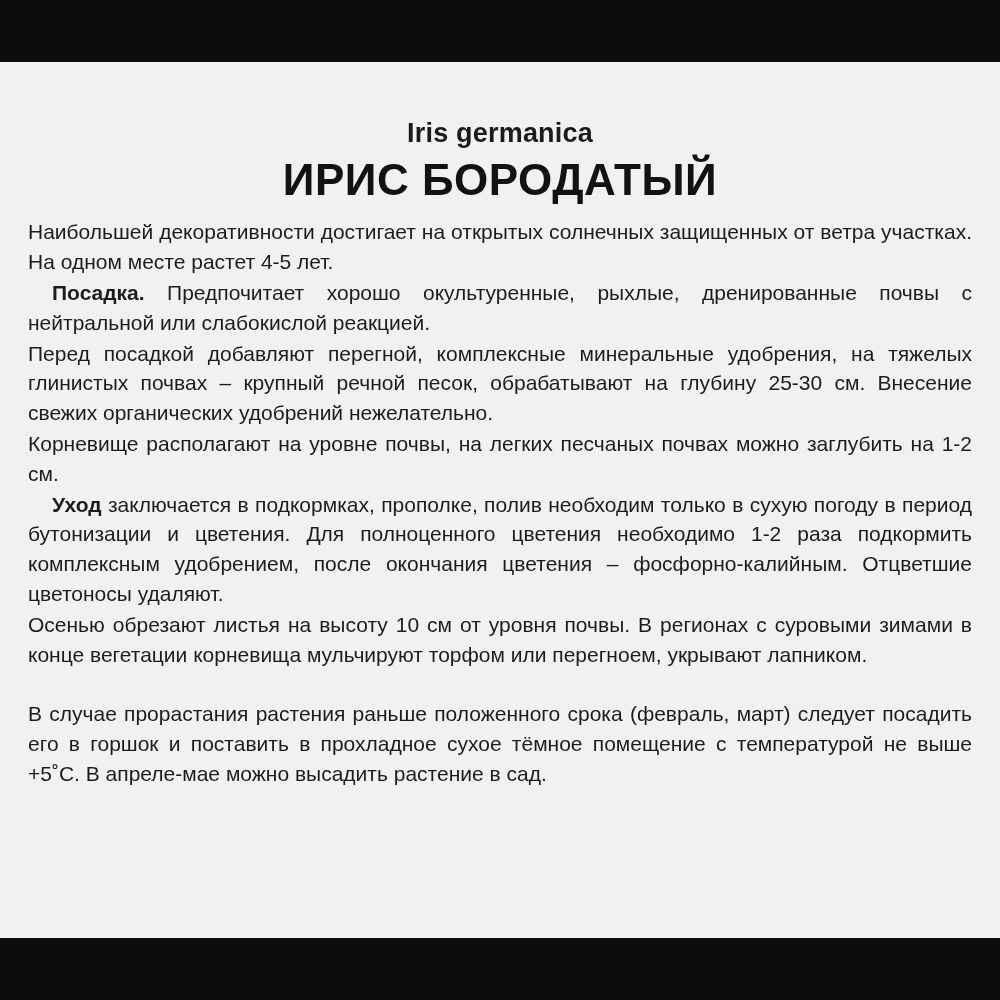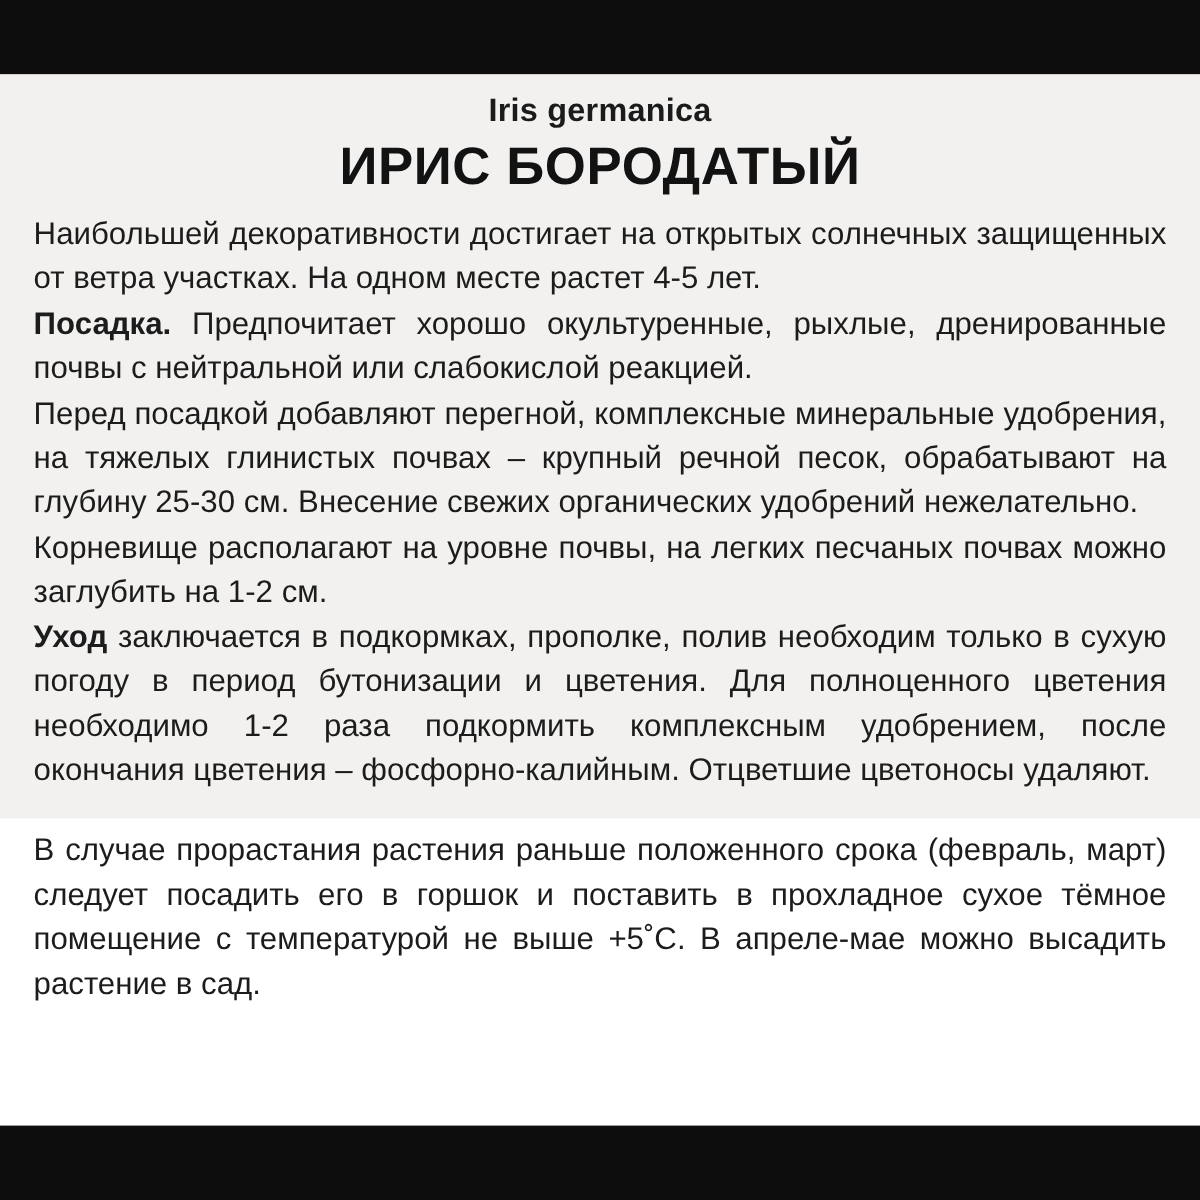--- a/index.html
+++ b/index.html
@@ -34,59 +34,60 @@
     bottom: 0;
     width: 1000px;
     height: 62px;
     background: #0d0d0d;
   }
   .sheet {
     position: absolute;
     left: 0;
     top: 62px;
     width: 1000px;
-    height: 620px;
+    height: 876px;
     background: #f2f1ef;
     box-sizing: border-box;
-    padding: 16px 28px 10px 28px;
+    padding: 57px 28px 10px 28px;
   }
   .latin-name {
     text-align: center;
     font-size: 27px;
     font-weight: bold;
     color: #1b1b1b;
     letter-spacing: 0.2px;
     line-height: 1.1;
   }
   .title {
     text-align: center;
     font-size: 44px;
     font-weight: bold;
     color: #121212;
     letter-spacing: 0.5px;
     line-height: 1.15;
     margin-top: 6px;
     margin-bottom: 12px;
   }
   .body-text {
-    font-size: 26px;
+    font-size: 21px;
     color: #1c1c1c;
     line-height: 1.42;
     text-align: justify;
     text-justify: inter-word;
   }
   .para {
     margin: 0 0 1px 0;
     text-align: justify;
   }
   .para.spaced {
     margin-top: 30px;
   }
   .lead {
     font-weight: bold;
+    margin-left: 24px;
   }
 </style>
 </head>
 <body>
 
 <div class="page">
   <div class="band-top"></div>
   <div class="band-bottom"></div>
 
   <div class="sheet">
@@ -97,18 +98,19 @@
       <p class="para"><span>Наибольшей декоративности достигает на открытых солнечных защищенных от ветра участках. На одном месте растет 4-5 лет.</span></p>
 
       <p class="para"><span class="lead">Посадка.</span><span> Предпочитает хорошо окультуренные, рыхлые, дренированные почвы с нейтральной или слабокислой реакцией.</span></p>
 
       <p class="para"><span>Перед посадкой добавляют перегной, комплексные минеральные удобрения, на тяжелых глинистых почвах – крупный речной песок, обрабатывают на глубину 25-30 см. Внесение свежих органических удобрений нежелательно.</span></p>
 
       <p class="para"><span>Корневище располагают на уровне почвы, на легких песчаных почвах можно заглубить на 1-2 см.</span></p>
 
       <p class="para"><span class="lead">Уход</span><span> заключается в подкормках, прополке, полив необходим только в сухую погоду в период бутонизации и цветения. Для полноценного цветения необходимо 1-2 раза подкормить комплексным удобрением, после окончания цветения – фосфорно-калийным. Отцветшие цветоносы удаляют.</span></p>
 
+      <p class="para"><span>Осенью обрезают листья на высоту 10 см от уровня почвы. В регионах с суровыми зимами в конце вегетации корневища мульчируют торфом или перегноем, укрывают лапником.</span></p>
 
       <p class="para spaced"><span>В случае прорастания растения раньше положенного срока (февраль, март) следует посадить его в горшок и поставить в прохладное сухое тёмное помещение с температурой не выше +5˚С. В апреле-мае можно высадить растение в сад.</span></p>
 
     </div>
   </div>
 </div>
 
 </body></html>

